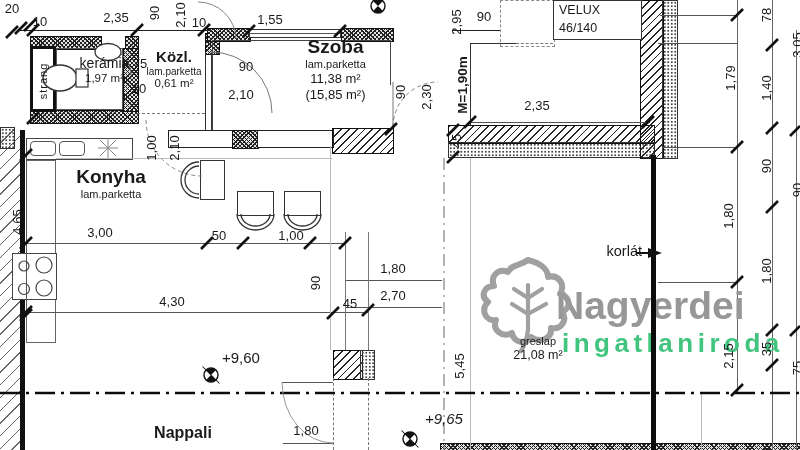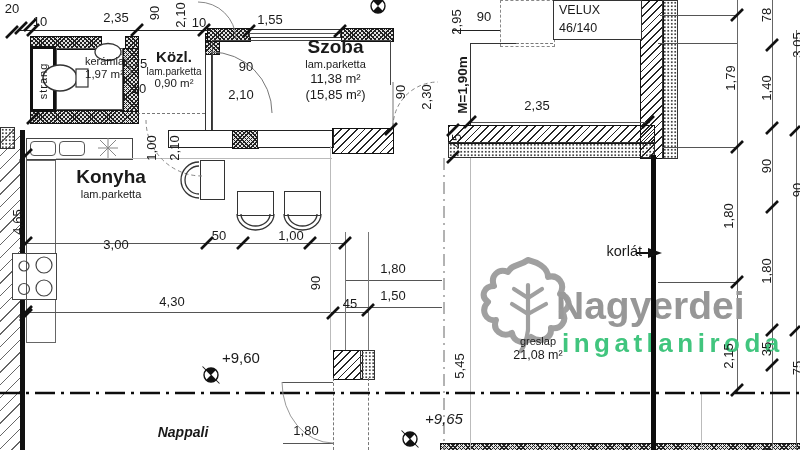--- a/index.html
+++ b/index.html
@@ -233,40 +233,40 @@
         <path d="M528,298 L514,289"></path>
           <path d="M528,298 L542,289"></path>
         <path d="M528,314 L512,304"></path>
           <path d="M528,314 L546,304"></path>
         <path d="M528,330 Q526,344 521,351"></path>
       </g>
     </g>
   </svg>
 
   <div class="room" style="left:62px;top:55px;width:85px;">
-    <div class="mt" style="font-size:11px;">kerámia</div>
+    <div class="mt" style="font-size:14px;">kerámia</div>
     <div class="ar" style="font-size:11.5px;">1,97 m²</div>
   </div>
   <div class="room" style="left:130px;top:48px;width:88px;">
     <div class="nm" style="font-size:15px;">Közl.</div>
     <div class="mt" style="font-size:10px;">lam.parketta</div>
-    <div class="ar" style="font-size:11.5px;">0,90 m²</div>
+    <div class="ar" style="font-size:11.5px;">0,61 m²</div>
   </div>
   <div class="room" style="left:283px;top:36px;width:105px;">
     <div class="nm">Szoba</div>
     <div class="mt">lam.parketta</div>
     <div class="ar">11,38 m²</div>
     <div class="ar">(15,85 m²)</div>
   </div>
   <div class="room" style="left:63px;top:166px;width:96px;">
     <div class="nm">Konyha</div>
     <div class="mt">lam.parketta</div>
   </div>
   <div class="room" style="left:133px;top:424px;width:100px;">
-    <div class="nm" style="font-size:14px;font-style:italic;">Nappali</div>
+    <div class="nm" style="font-size:16px;">Nappali</div>
   </div>
   <div class="room" style="left:483px;top:335px;width:110px;">
     <div class="mt">greslap</div>
     <div class="ar" style="font-size:12.5px;">21,08 m²</div>
   </div>
 
   <div id="strang-label">strang</div>
   <div id="m-label">M=1,90m</div>
   <div id="korlat-label">korlát</div>
   <div class="lvl" style="left:222px;top:349px;">+9,60</div>
@@ -285,28 +285,28 @@
     <div class="dim r" style="left: 456px; top: 141px;">45</div>
     <div class="dim" style="left: 140px; top: 63px;">75</div>
     <div class="dim" style="left: 139px; top: 88px;">10</div>
     <div class="dim" style="left: 246px; top: 66px;">90</div>
     <div class="dim" style="left: 241px; top: 94px;">2,10</div>
     <div class="dim r" style="left: 400px; top: 92px;">90</div>
     <div class="dim r" style="left: 426px; top: 97px;">2,30</div>
     <div class="dim r" style="left: 151px; top: 148px;">1,00</div>
     <div class="dim r" style="left: 174px; top: 148px;">2,10</div>
     <div class="dim r" style="left: 17px; top: 222px;">4,65</div>
-    <div class="dim" style="left: 116px; top: 232px; margin-top: 12px;">3,00</div>
+    <div class="dim" style="left: 100px; top: 232px;">3,00</div>
     <div class="dim" style="left: 219px; top: 235px;">50</div>
     <div class="dim" style="left: 291px; top: 235px;">1,00</div>
     <div class="dim" style="left: 172px; top: 301px;">4,30</div>
     <div class="dim r" style="left: 315px; top: 283px;">90</div>
     <div class="dim" style="left: 350px; top: 303px;">45</div>
     <div class="dim" style="left: 393px; top: 268px;">1,80</div>
-    <div class="dim" style="left: 393px; top: 295px;">1,50</div>
+    <div class="dim" style="left: 393px; top: 295px;">2,70</div>
     <div class="dim" style="left: 306px; top: 430px;">1,80</div>
     <div class="dim r" style="left: 459px; top: 366px;">5,45</div>
     <div class="dim r" style="left: 730px; top: 78px;">1,79</div>
     <div class="dim r" style="left: 728px; top: 216px;">1,80</div>
     <div class="dim r" style="left: 728px; top: 356px;">2,15</div>
     <div class="dim r" style="left: 766px; top: 15px;">78</div>
     <div class="dim r" style="left: 766px; top: 88px;">1,40</div>
     <div class="dim r" style="left: 766px; top: 166px;">90</div>
     <div class="dim r" style="left: 766px; top: 271px;">1,80</div>
     <div class="dim r" style="left: 766px; top: 349px;">35</div>

